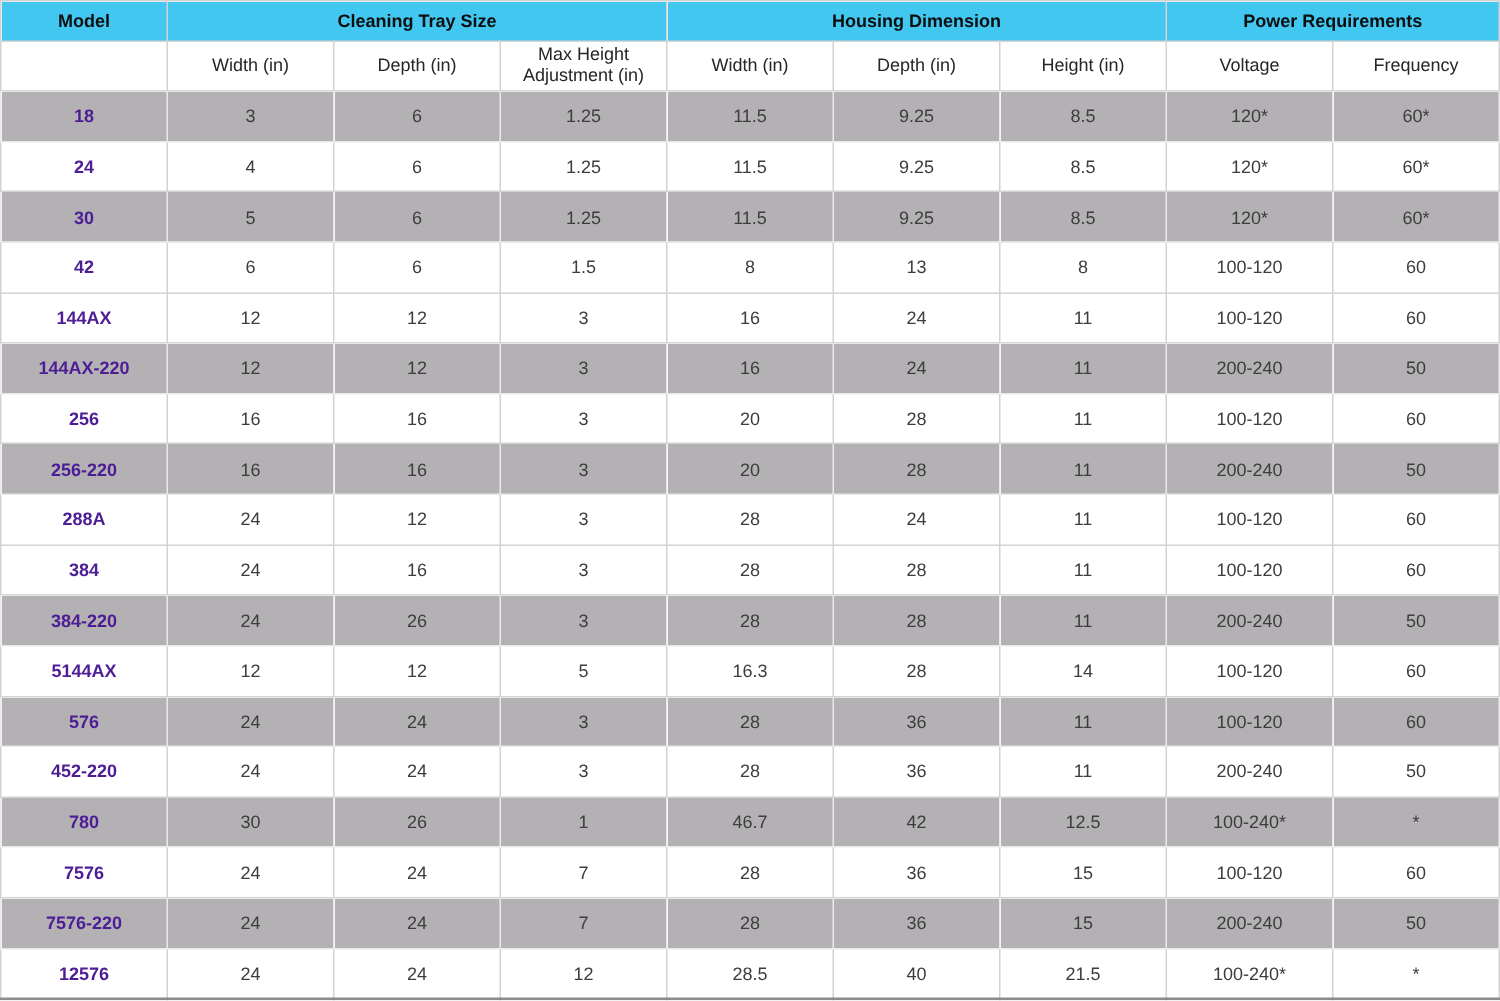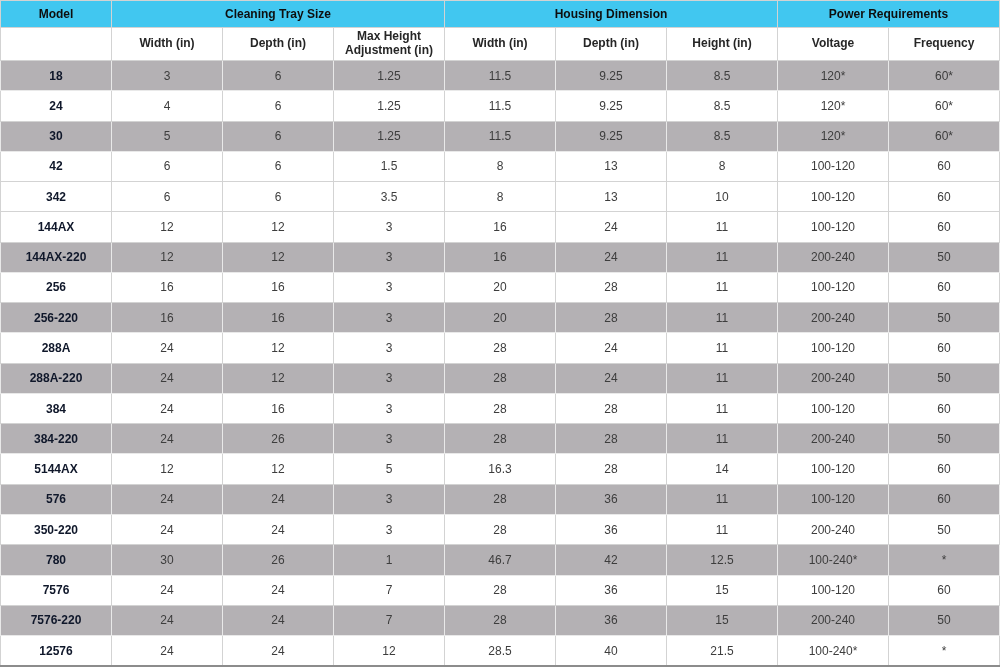--- a/index.html
+++ b/index.html
@@ -28,26 +28,26 @@
     background:var(--header-bg);
     color:#0e0e0e;
     font-weight:bold;
     margin-top:40px;
   }
   tr.group-row th .u{}
   tr.sub-row th{
     height:30px;
     background:#ffffff;
     color:#262626;
-    font-weight:bold;
+    font-weight:normal;
     line-height:1.15;
   }
   tbody tr{height:27px;}
   tbody td{color:#3d3d3d;background:#ffffff;}
-  tbody td.model{font-weight:bold;color:#0f172a;}
+  tbody td.model{font-weight:bold;color:#4c1d95;}
   tbody tr.alt td{background:var(--alt-row-bg);border-color:#e9e9e9;}
 </style>
 </head>
 <body>
 
 <div class="page">
   <table class="spec">
     <colgroup>
       <col>
         <col>
@@ -123,31 +123,20 @@
           <td>6</td>
           <td>6</td>
           <td>1.5</td>
           <td>8</td>
           <td>13</td>
           <td>8</td>
           <td>100-120</td>
           <td>60</td>
         </tr>
         <tr>
-          <td class="model">342</td>
-          <td>6</td>
-          <td>6</td>
-          <td>3.5</td>
-          <td>8</td>
-          <td>13</td>
-          <td>10</td>
-          <td>100-120</td>
-          <td>60</td>
-        </tr>
-        <tr>
           <td class="model">144AX</td>
           <td>12</td>
           <td>12</td>
           <td>3</td>
           <td>16</td>
           <td>24</td>
           <td>11</td>
           <td>100-120</td>
           <td>60</td>
         </tr>
@@ -187,31 +176,20 @@
         <tr>
           <td class="model">288A</td>
           <td>24</td>
           <td>12</td>
           <td>3</td>
           <td>28</td>
           <td>24</td>
           <td>11</td>
           <td>100-120</td>
           <td>60</td>
-        </tr>
-        <tr class="alt">
-          <td class="model">288A-220</td>
-          <td>24</td>
-          <td>12</td>
-          <td>3</td>
-          <td>28</td>
-          <td>24</td>
-          <td>11</td>
-          <td>200-240</td>
-          <td>50</td>
         </tr>
         <tr>
           <td class="model">384</td>
           <td>24</td>
           <td>16</td>
           <td>3</td>
           <td>28</td>
           <td>28</td>
           <td>11</td>
           <td>100-120</td>
@@ -244,21 +222,21 @@
           <td>24</td>
           <td>24</td>
           <td>3</td>
           <td>28</td>
           <td>36</td>
           <td>11</td>
           <td>100-120</td>
           <td>60</td>
         </tr>
         <tr>
-          <td class="model">350-220</td>
+          <td class="model">452-220</td>
           <td>24</td>
           <td>24</td>
           <td>3</td>
           <td>28</td>
           <td>36</td>
           <td>11</td>
           <td>200-240</td>
           <td>50</td>
         </tr>
         <tr class="alt">

